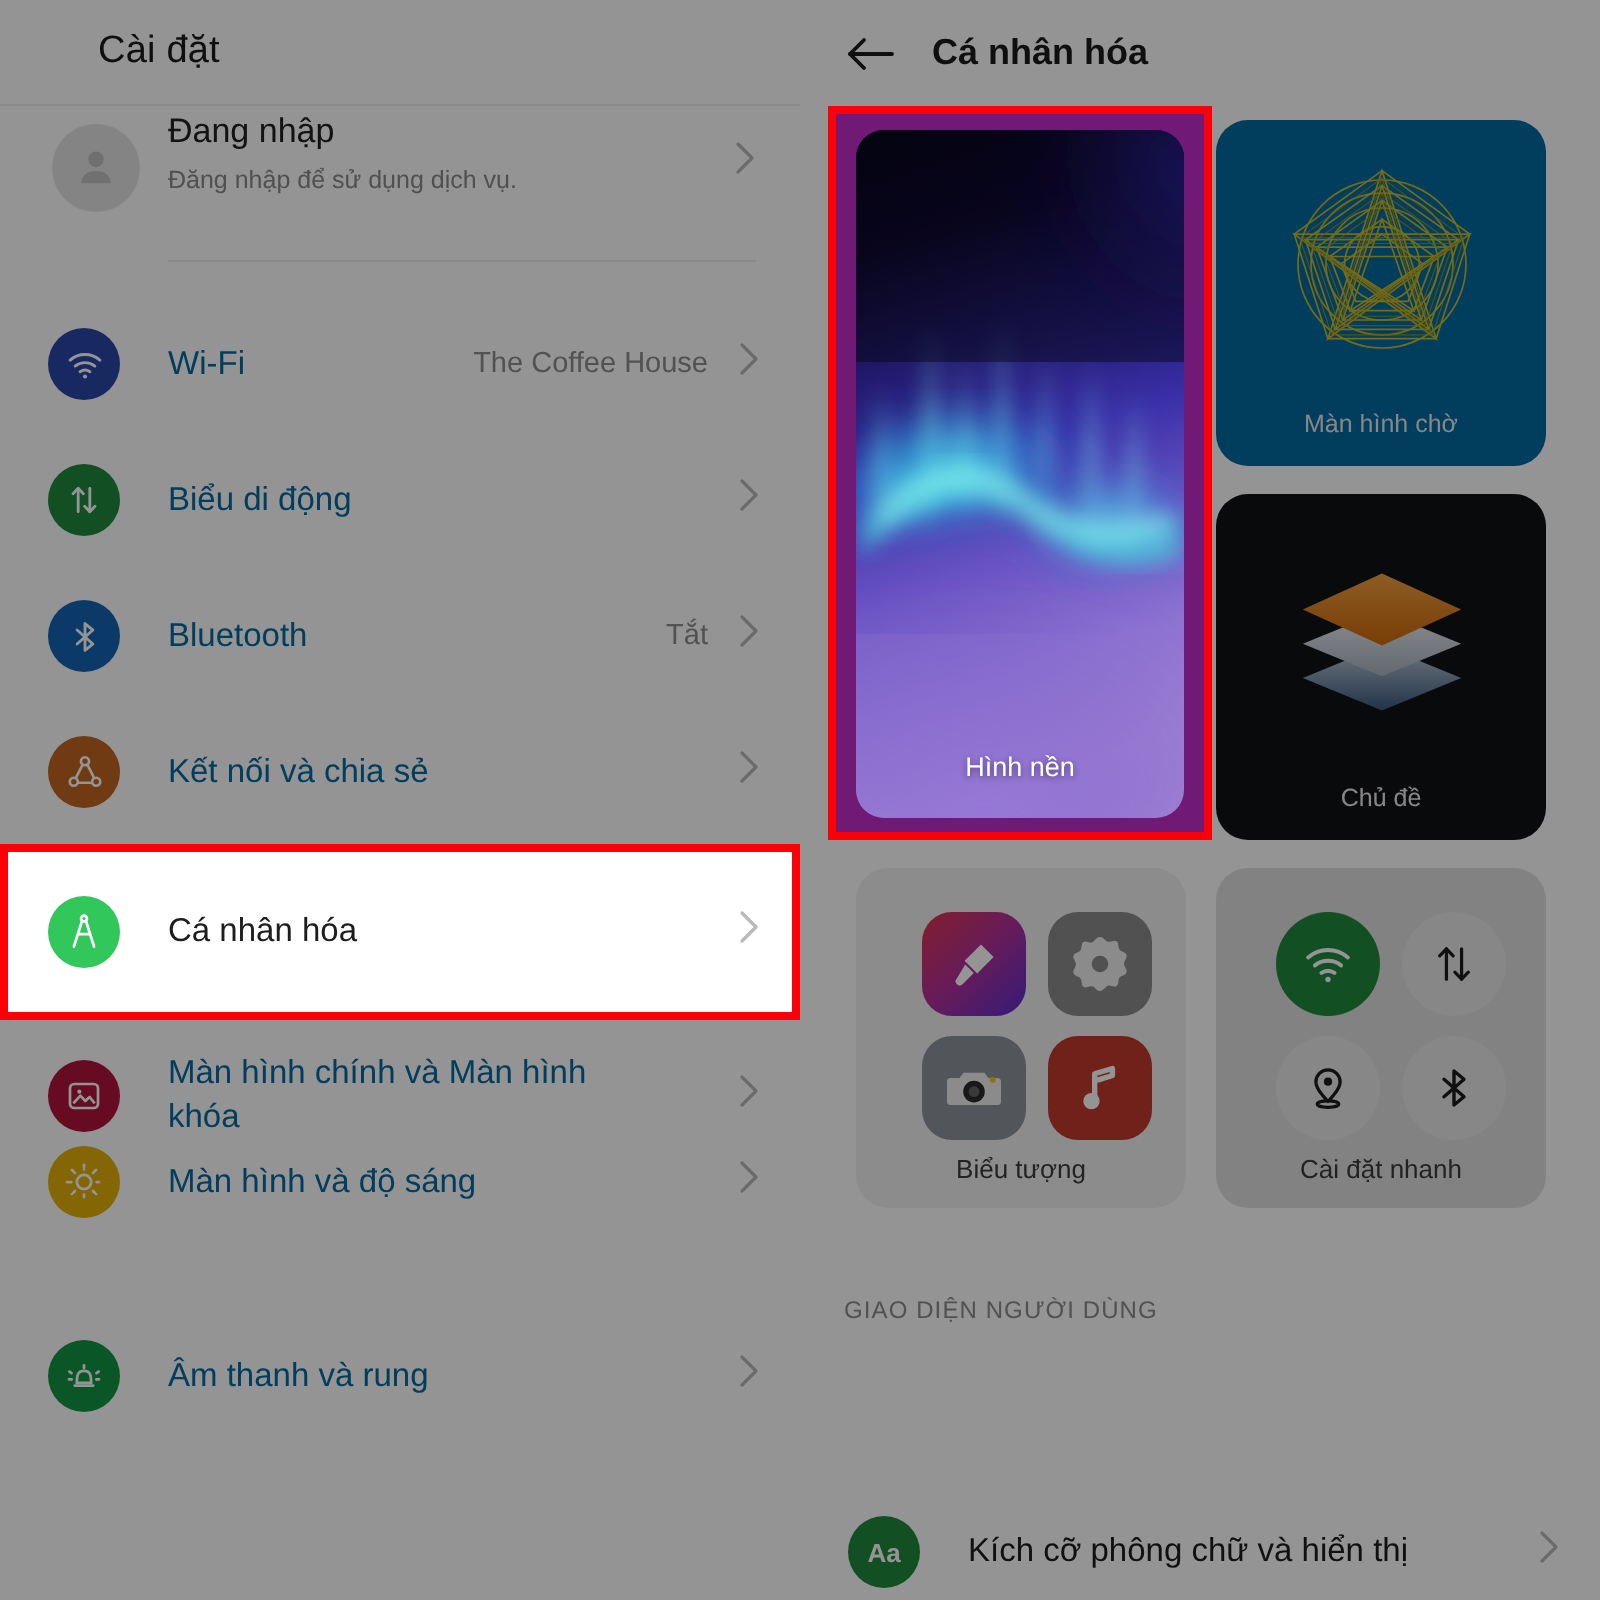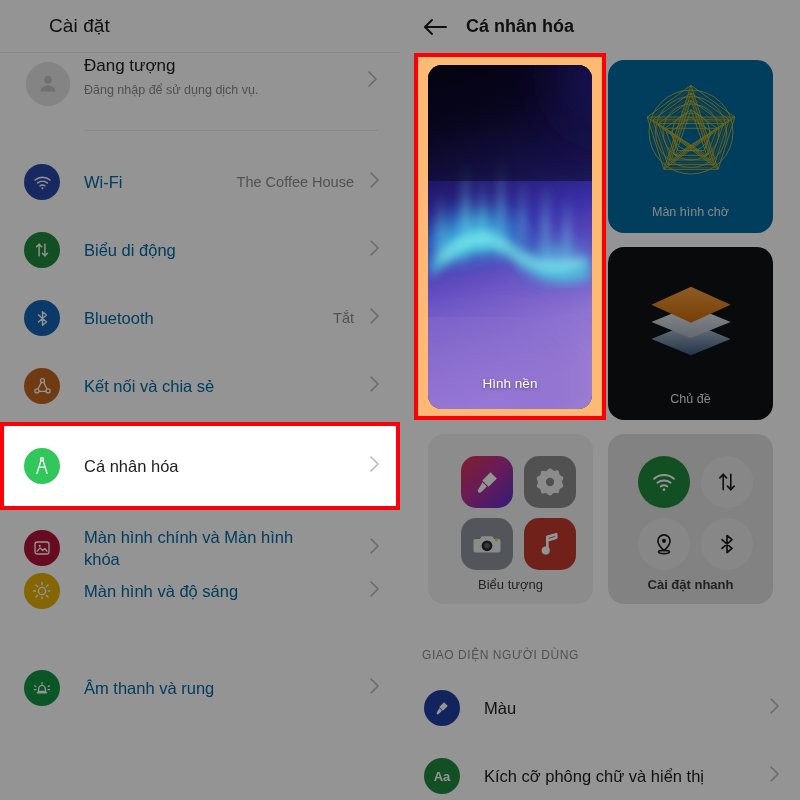--- a/index.html
+++ b/index.html
@@ -151,21 +151,21 @@
   .wp-label {
     position: absolute; left: 0; right: 0; bottom: 18px;
     text-align: center; color: #ffffff; font-size: 13.5px;
     text-shadow: 0 1px 3px rgba(0,0,0,.45);
   }
 
   
   .wp-highlight-white {
     position: absolute; left: 414px; top: 53px;
     width: 192px; height: 367px;
-    background: #fdba74;
+    background: #701a75;
     z-index: 60;
   }
   .wp-highlight-white .wp-card {
     left: 14px; top: 12px; width: 164px; height: 344px;
   }
   .red-box-wp {
     position: absolute; left: 414px; top: 53px;
     width: 192px; height: 367px;
     border: 4px solid #fb0007;
     z-index: 70;
@@ -235,21 +235,21 @@
     </div>
     <div class="hdr-rule"></div>
 
     <div class="account-row">
       <div class="account-avatar">
         <svg width="26" height="26" viewBox="0 0 24 24">
           <circle cx="12" cy="8" r="3.6" fill="#c2c2c2"></circle>
           <path d="M5.2 19c0-3.6 3.1-5.6 6.8-5.6S18.8 15.4 18.8 19z" fill="#c2c2c2"></path>
         </svg>
       </div>
-      <div class="account-title">Đang tượng</div>
+      <div class="account-title">Đang nhập</div>
       <div class="account-sub">Đăng nhập để sử dụng dịch vụ.</div>
       <div class="account-chev">
         <svg width="11" height="18" viewBox="0 0 11 18">
             <polyline class="chev-g" points="2,2 9,9 2,16"></polyline>
           </svg>
       </div>
     </div>
     <div class="list-divider" style="top:130px"></div>
 
     <div class="srow" style="top:146px">
@@ -455,21 +455,21 @@
       </div>
       <div class="appicon" style="left:96px; top:84px; background:#c03a2e;">
         <svg width="32" height="32" viewBox="0 0 36 36" fill="none">
           <path d="M15 25V10l10-3v4l-8 2.4" stroke="#fff" stroke-width="3" stroke-linecap="round" stroke-linejoin="round"></path>
           <circle cx="13.2" cy="25.4" r="4.6" fill="#fff"></circle>
         </svg>
       </div>
       <div class="cap">Biểu tượng</div>
     </div>
 
-    <div class="grey-card" style="left:208px; top:434px; width:165px; height:170px; background:rgba(0,0,0,0.12);font-weight:bold;">
+    <div class="grey-card" style="left:208px; top:434px; width:165px; height:170px; background:rgba(0,0,0,0.12);">
       <div class="qs-circle" style="left:30px; top:22px; background:#1f8a3e;">
         <svg width="28" height="28" viewBox="0 0 24 24" fill="none" stroke="#fff" stroke-width="1.7" stroke-linecap="round">
           <path d="M3.5 9.2a13 13 0 0 1 17 0"></path>
             <path d="M6.4 12.6a9 9 0 0 1 11.2 0"></path>
           <path d="M9.2 15.8a5 5 0 0 1 5.6 0"></path>
             <circle cx="12" cy="18.6" r="1.15" fill="#fff" stroke="none"></circle>
         </svg>
       </div>
       <div class="qs-circle" style="left:93px; top:22px; background:#e8e8e8;">
         <svg width="26" height="26" viewBox="0 0 24 24" fill="none" stroke="#1d1d1d" stroke-width="1.5" stroke-linecap="round" stroke-linejoin="round">
@@ -489,34 +489,20 @@
       <div class="qs-circle" style="left:93px; top:84px; background:#e8e8e8;">
         <svg width="24" height="24" viewBox="0 0 24 24" fill="none" stroke="#1d1d1d" stroke-width="1.7" stroke-linecap="round" stroke-linejoin="round">
           <path d="M7 7.6l10 8.8L12 20.5V3.5l5 4.1L7 16.4"></path>
         </svg>
       </div>
       <div class="cap">Cài đặt nhanh</div>
     </div>
 
     <div class="sect-head" style="top:648px">GIAO DIỆN NGƯỜI DÙNG</div>
 
-    <div class="rrow" style="top:674px">
-      <div class="ico" style="background:#1f3fa0">
-        <svg width="20" height="20" viewBox="0 0 34 34" fill="#fff">
-          <path d="M20.5 7.2l6.3 6.3-8.2 8.2-6.3-6.3z"></path>
-          <path d="M12.6 17.2l4.3 4.3-5.6 5.6a2 2 0 0 1-2.9-2.8z"></path>
-        </svg>
-      </div>
-      <div class="lbl">Màu</div>
-      <div class="chev">
-        <svg width="11" height="18" viewBox="0 0 11 18">
-            <polyline class="chev-g" points="2,2 9,9 2,16"></polyline>
-          </svg>
-      </div>
-    </div>
 
     <div class="rrow" style="top:742px">
       <div class="ico" style="background:#1f8a3e">
         <span class="aa-text">Aa</span>
       </div>
       <div class="lbl">Kích cỡ phông chữ và hiển thị</div>
       <div class="chev">
         <svg width="11" height="18" viewBox="0 0 11 18">
             <polyline class="chev-g" points="2,2 9,9 2,16"></polyline>
           </svg>

